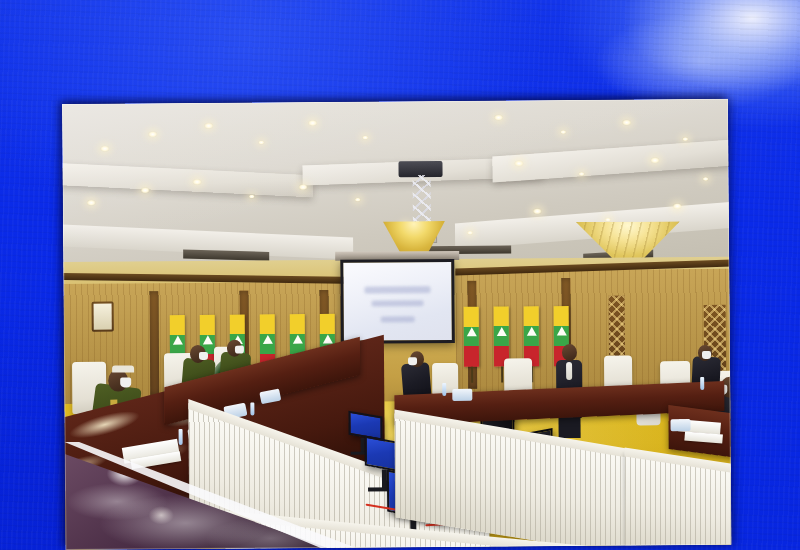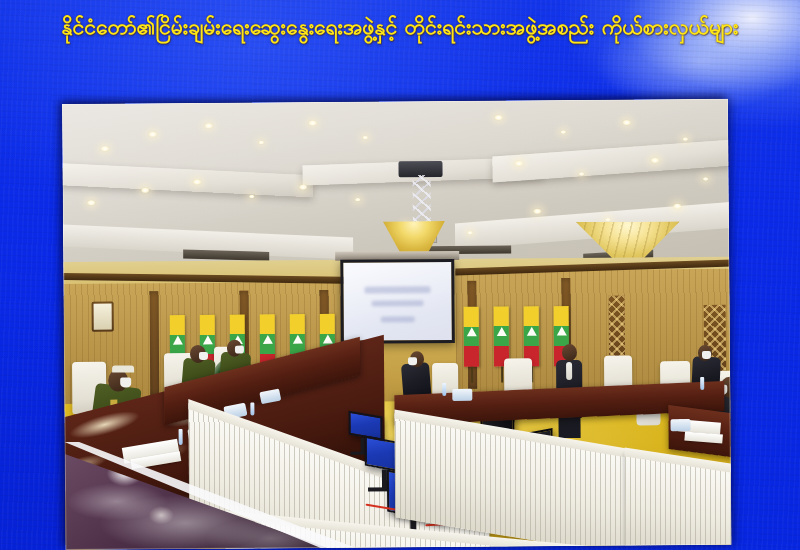--- a/index.html
+++ b/index.html
@@ -332,21 +332,20 @@
     position:absolute; inset:0; pointer-events:none;
     box-shadow:inset 0 0 0 1px rgba(255,255,255,.32);
   }
 </style>
 </head>
 <body>
 
 <div class="banner">
 
   <div class="headline">
-    <div class="hl-line l1">နိုင်ငံတော်၏ငြိမ်းချမ်းရေးဆွေးနွေးရေးအဖွဲ့နှင့် တိုင်းရင်းသားအဖွဲ့အစည်း ကိုယ်စားလှယ်များ</div>
   </div>
 
   <div class="photo-wrap">
     <div class="photo">
 
       <div class="ceiling"></div>
       <div class="ceil-slab" style="left:-10px; top:66px; width:260px; height:22px; transform:skewY(3.2deg);"></div>
       <div class="ceil-slab" style="left:240px; top:60px; width:240px; height:20px; transform:skewY(-1.6deg);"></div>
       <div class="ceil-slab" style="left:430px; top:48px; width:250px; height:26px; transform:skewY(-3.6deg);"></div>
       <div class="ceil-band" style="left:-10px; top:128px; width:300px; height:22px; transform:skewY(3deg);"></div>

